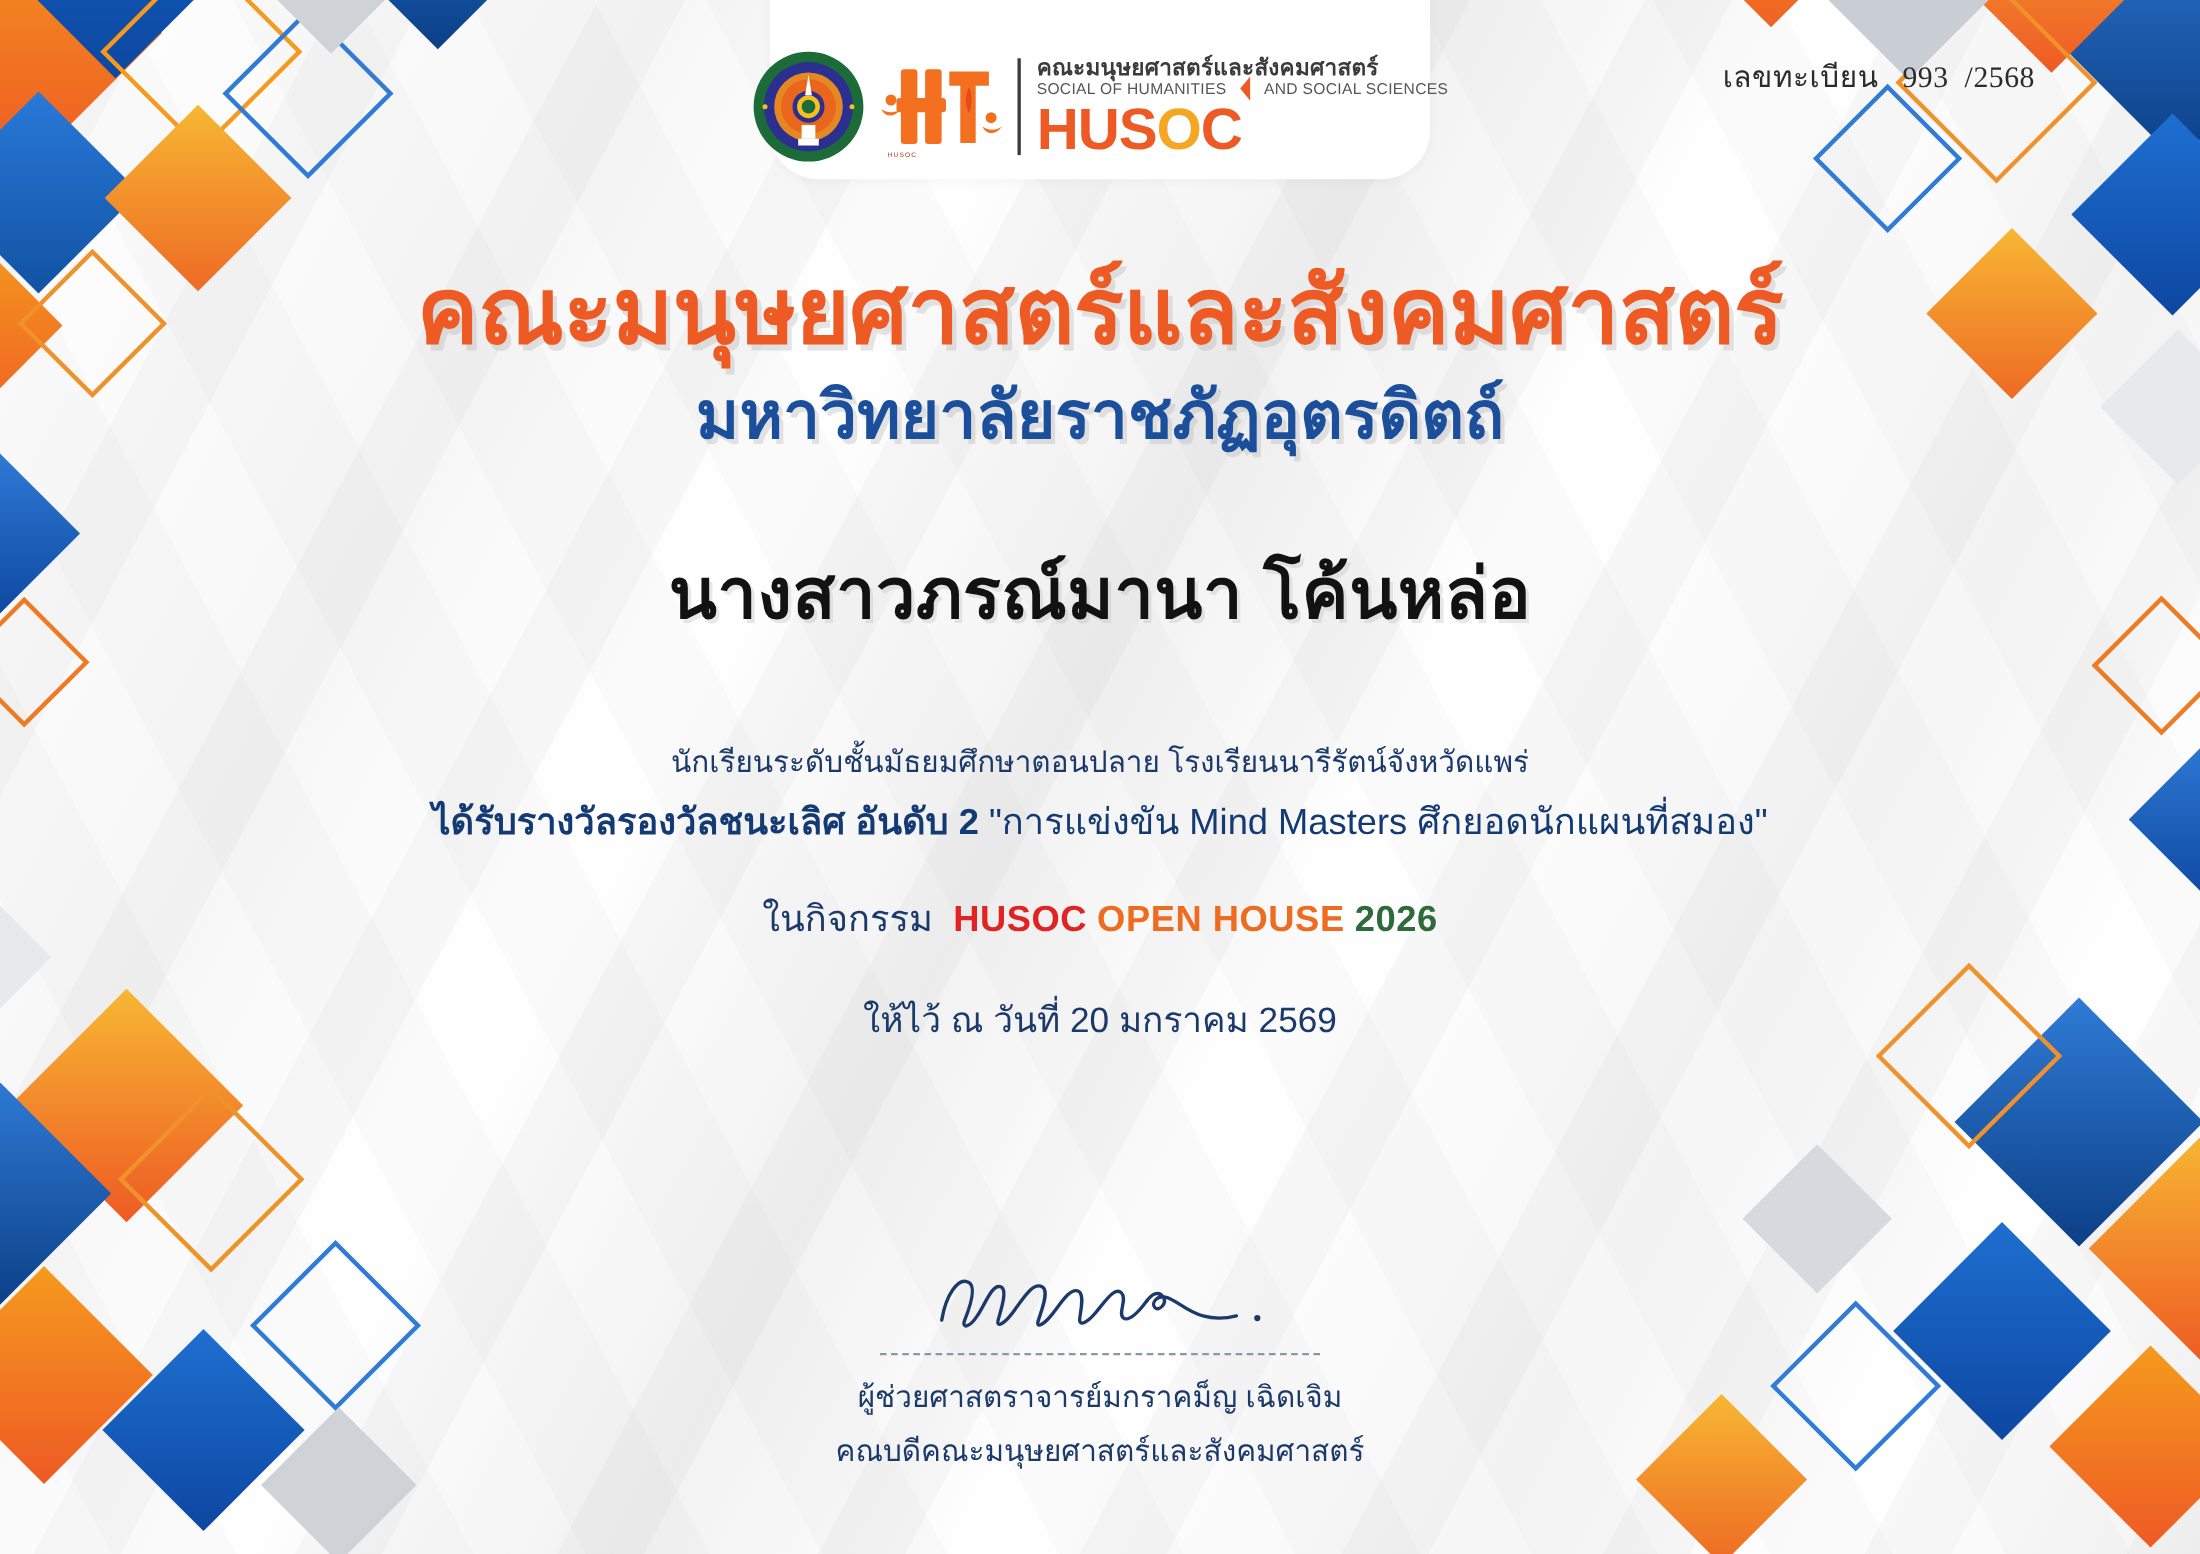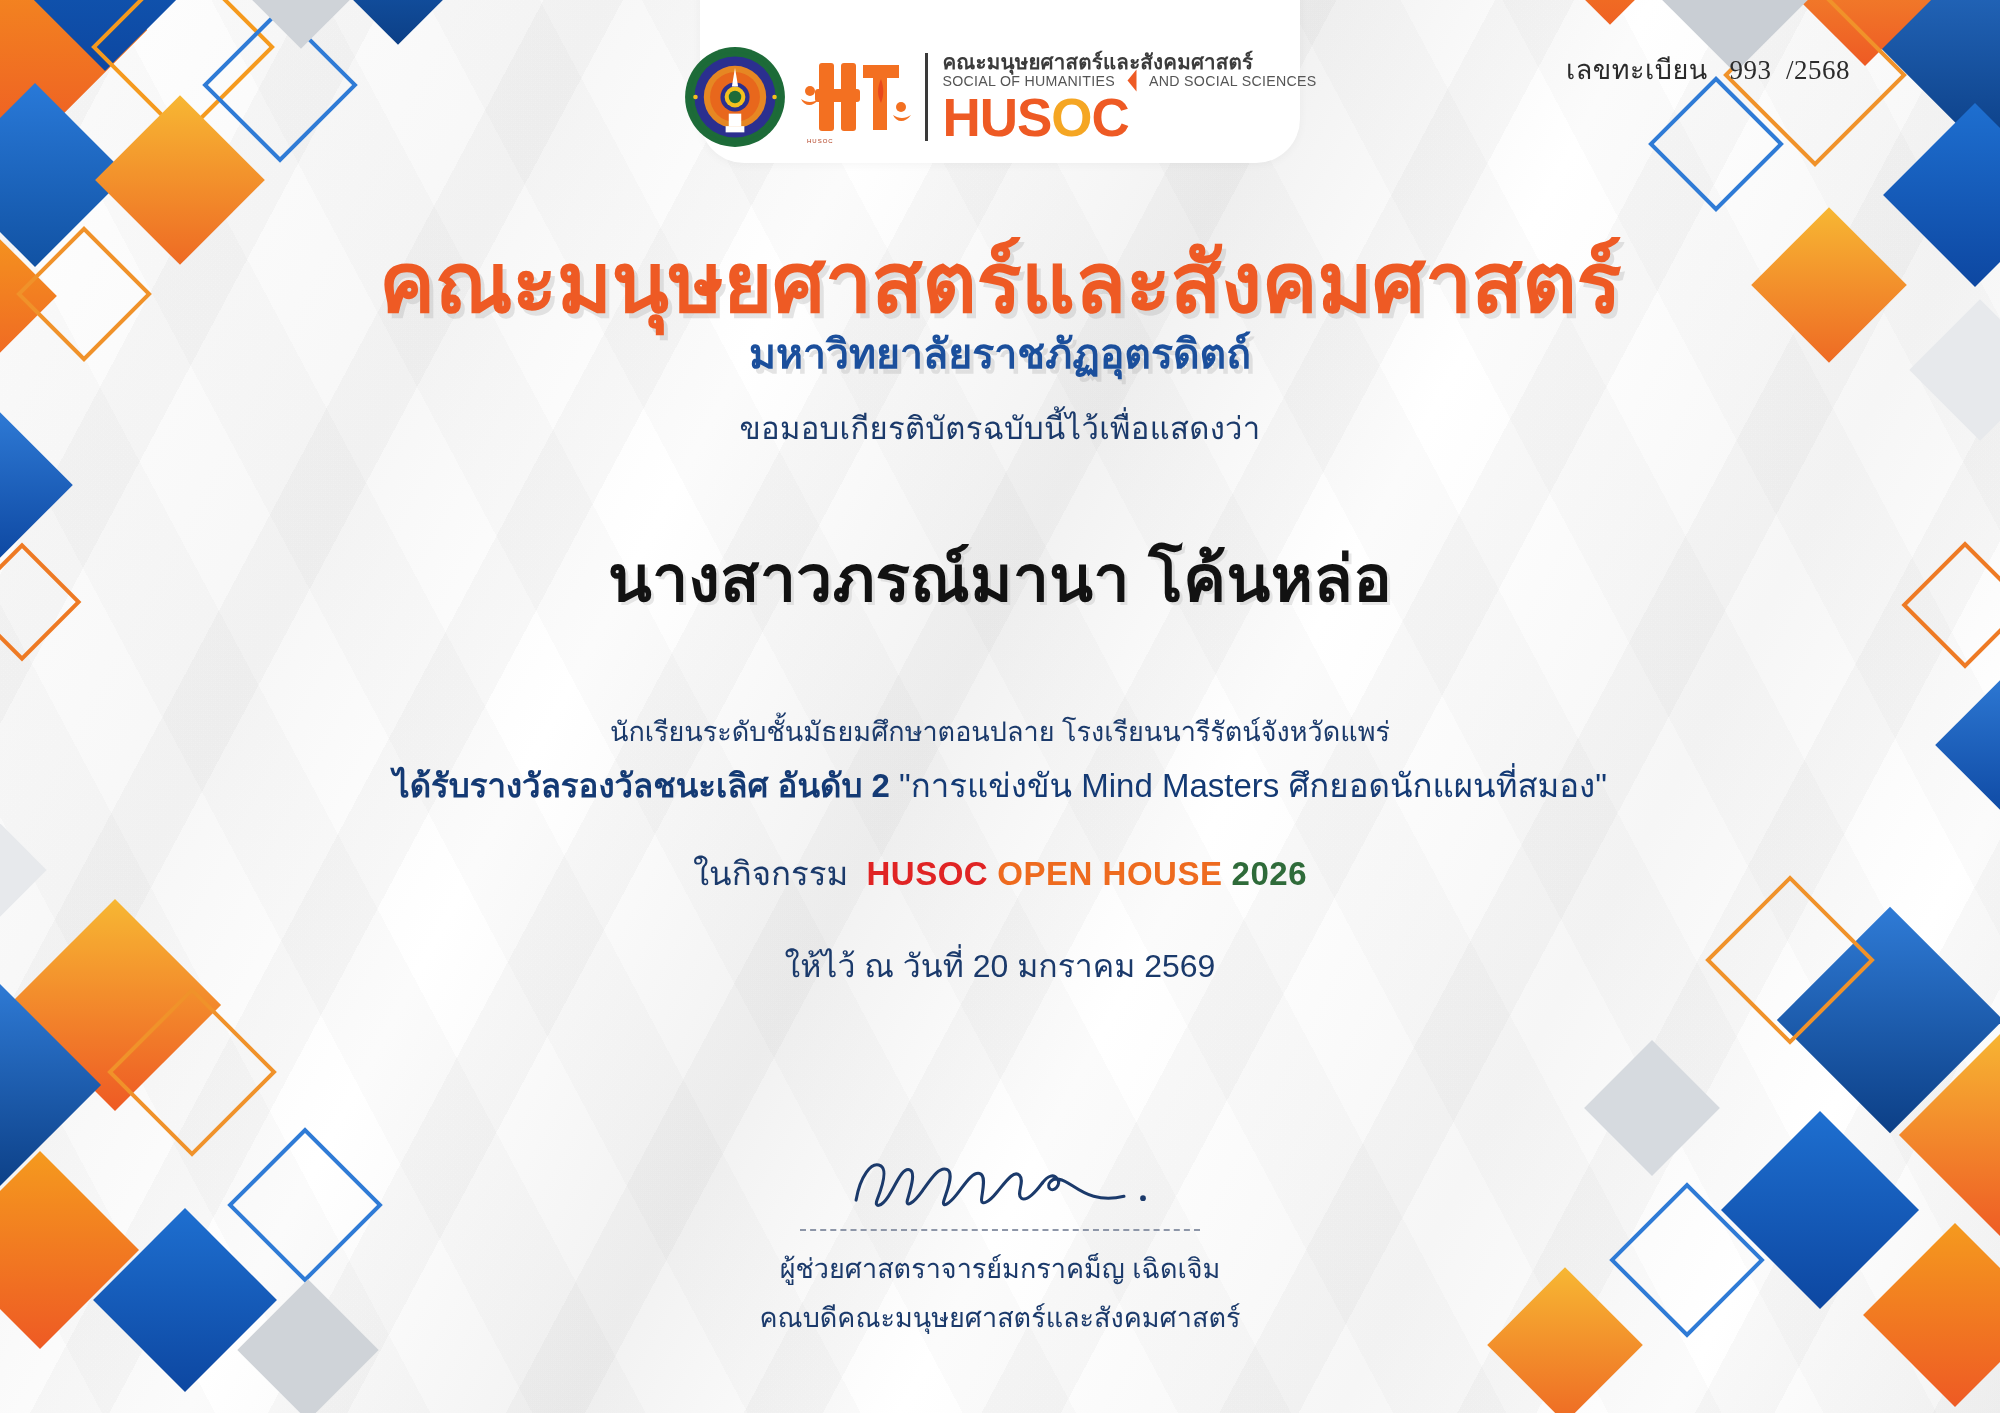--- a/index.html
+++ b/index.html
@@ -92,22 +92,22 @@
   .content {
     position: absolute; left: 0; right: 0; top: 236px;
     text-align: center; z-index: 5;
   }
   .t-orange {
     font-size: 84px; font-weight: 700; color: #ee5a24;
     letter-spacing: -0.5px; line-height: 1.12;
     text-shadow: 4px 5px 0 rgba(170,170,170,0.30);
   }
   .t-blue {
-    font-size: 41px; font-weight: 700; color: #1b4f9c;
-    line-height: 1.2; margin-top: 0;
+    font-size: 60px; font-weight: 700; color: #1b4f9c;
+    line-height: 1.2; margin-top: 12px;
     text-shadow: 4px 5px 0 rgba(170,170,170,0.30);
   }
   .t-sub {
     font-size: 31px; color: #1b3a6b; margin-top: 24px; letter-spacing: .3px;
   }
   .t-name {
     font-size: 64px; font-weight: 700; color: #121212;
     margin-top: 74px; letter-spacing: .5px;
     text-shadow: 3px 3px 0 rgba(190,190,190,0.35);
   }
@@ -256,21 +256,20 @@
   <div class="reg">
     <span>เลขทะเบียน</span>
     &nbsp;&nbsp;<span>993</span>
     &nbsp;<span>/2568</span>
   </div>
 
   <div class="content">
 
     <div class="t-orange">คณะมนุษยศาสตร์และสังคมศาสตร์</div>
     <div class="t-blue">มหาวิทยาลัยราชภัฏอุตรดิตถ์</div>
-    <div class="t-sub">ขอมอบเกียรติบัตรฉบับนี้ไว้เพื่อแสดงว่า</div>
 
     <div class="t-name">นางสาวภรณ์มานา  โค้นหล่อ</div>
 
     <div class="t-body">นักเรียนระดับชั้นมัธยมศึกษาตอนปลาย โรงเรียนนารีรัตน์จังหวัดแพร่</div>
 
     <div class="t-award">
       <b>ได้รับรางวัลรองวัลชนะเลิศ อันดับ 2</b><span> "การแข่งขัน Mind Masters ศึกยอดนักแผนที่สมอง"</span>
     </div>
 
     <div class="t-event">

